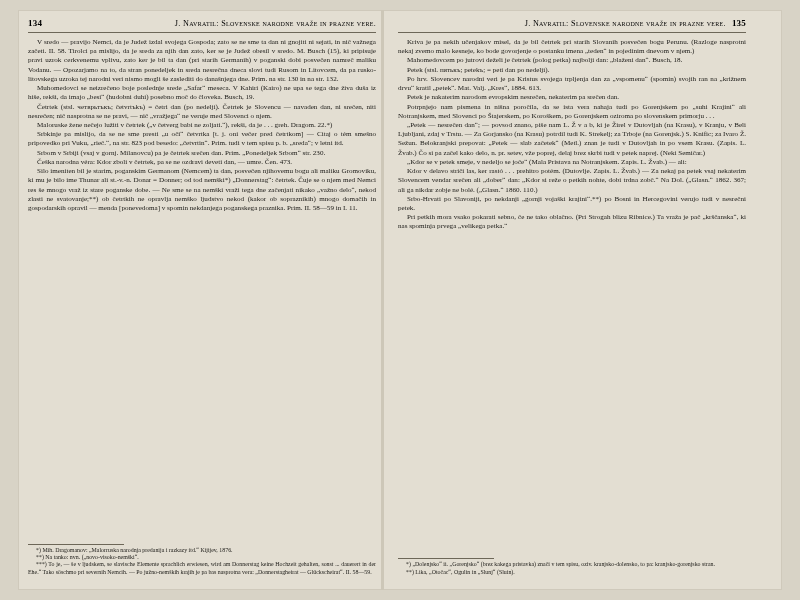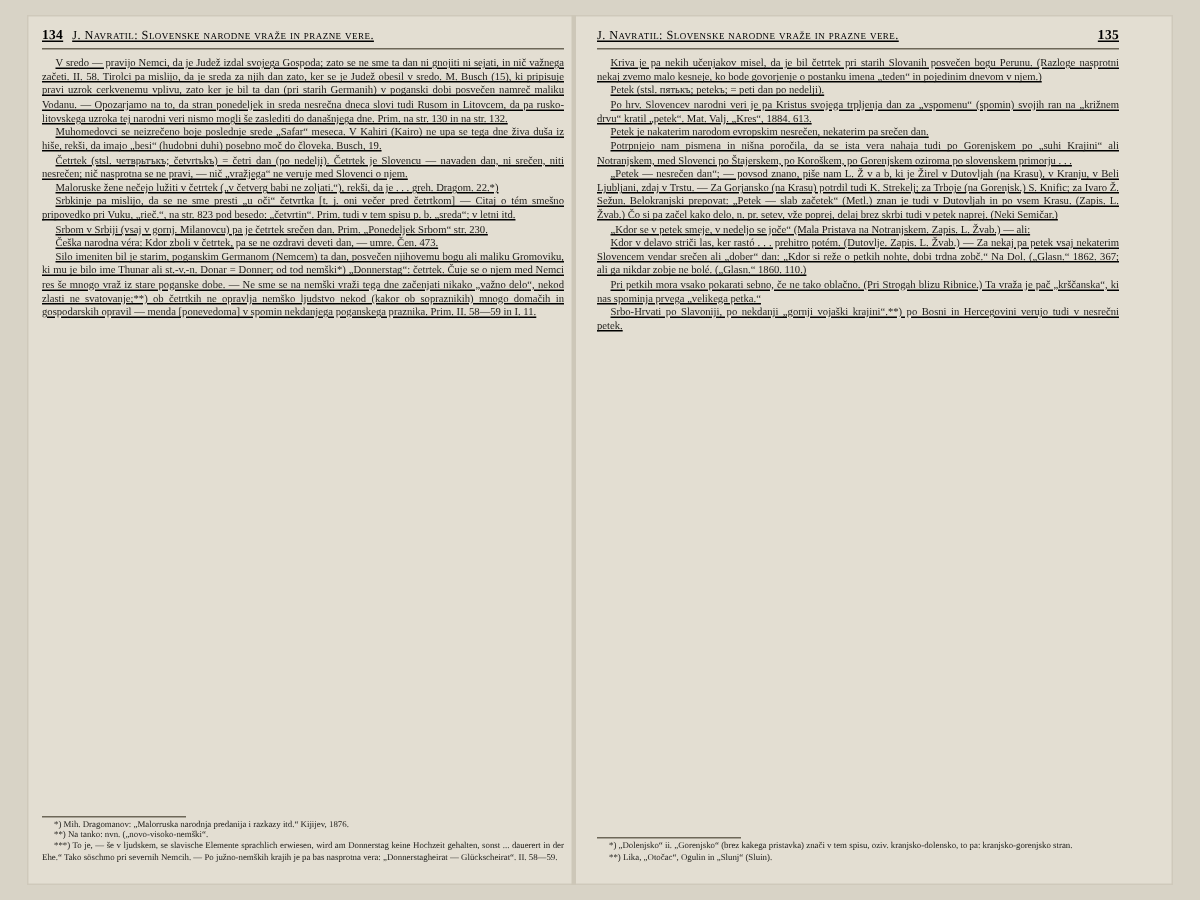--- a/index.html
+++ b/index.html
@@ -36,40 +36,39 @@
     width: 3px;
     height: 580px;
     background: #cdc7b8;
   }
   .col {
     position: absolute;
     top: 18px;
     width: 348px;
     height: 558px;
     box-sizing: border-box;
-    text-decoration: underline;
   }
   .col-left { left: 28px; }
   .col-right { left: 398px; }
 
   .hdr {
     display: flex;
     align-items: baseline;
     font-size: 8.2px;
     letter-spacing: 0.2px;
     margin-bottom: 2px;
     height: 12px;
   }
   .hdr .folio {
     font-weight: bold;
     font-size: 9px;
   }
   .hdr .run {
     flex: 1;
-    text-align: left;
+    text-align: right;
     font-variant: small-caps;
     letter-spacing: 0.3px;
   }
   .hdr-left .folio { margin-right: 6px; }
   .hdr-right .folio { margin-left: 6px; }
   .rule {
     border-bottom: 1px solid #6d6758;
     margin: 1px 0 5px 0;
     height: 0;
   }
@@ -141,29 +140,30 @@
 
   <div class="col col-right">
     <div class="hdr hdr-right">
       <span class="run">J. Navratil: Slovenske narodne vraže in prazne vere.</span>
       <span class="folio">135</span>
     </div>
     <div class="rule"></div>
 
     <div class="body">
       <p>Kriva je pa nekih učenjakov misel, da je bil četrtek pri starih Slovanih posvečen bogu Perunu. (Razloge nasprotni nekaj zvemo malo kesneje, ko bode govorjenje o postanku imena „teden“ in pojedinim dnevom v njem.)</p>
+      <p>Mahomedovcem po jutrovi deželi je četrtek (polog petka) najbolji dan: „blaženi dan“. Busch, 18.</p>
       <p>Petek (stsl. пятькъ; petekъ; = peti dan po nedelji).</p>
       <p>Po hrv. Slovencev narodni veri je pa Kristus svojega trpljenja dan za „vspomenu“ (spomin) svojih ran na „križnem drvu“ kratil „petek“. Mat. Valj. „Kres“, 1884. 613.</p>
       <p>Petek je nakaterim narodom evropskim nesrečen, nekaterim pa srečen dan.</p>
       <p>Potrpnjejo nam pismena in nišna poročila, da se ista vera nahaja tudi po Gorenjskem po „suhi Krajini“ ali Notranjskem, med Slovenci po Štajerskem, po Koroškem, po Gorenjskem oziroma po slovenskem primorju . . .</p>
       <p>„Petek — nesrečen dan“; — povsod znano, piše nam L. Ž v a b, ki je Žirel v Dutovljah (na Krasu), v Kranju, v Beli Ljubljani, zdaj v Trstu. — Za Gorjansko (na Krasu) potrdil tudi K. Strekelj; za Trboje (na Gorenjsk.) S. Knific; za Ivaro Ž. Sežun. Belokranjski prepovat: „Petek — slab začetek“ (Metl.) znan je tudi v Dutovljah in po vsem Krasu. (Zapis. L. Žvab.) Čo si pa začel kako delo, n. pr. setev, vže poprej, delaj brez skrbi tudi v petek naprej. (Neki Semičar.)</p>
       <p>„Kdor se v petek smeje, v nedeljo se joče“ (Mala Pristava na Notranjskem. Zapis. L. Žvab.) — ali:</p>
       <p>Kdor v delavo striči las, ker rastó . . . prehitro potém. (Dutovlje. Zapis. L. Žvab.) — Za nekaj pa petek vsaj nekaterim Slovencem vendar srečen ali „dober“ dan: „Kdor si reže o petkih nohte, dobi trdna zobč.“ Na Dol. („Glasn.“ 1862. 367; ali ga nikdar zobje ne bolé. („Glasn.“ 1860. 110.)</p>
+      <p>Srbo-Hrvati po Slavoniji, po nekdanji „gornji vojaški krajini“.**) po Bosni in Hercegovini verujo tudi v nesrečni petek.</p>
       <p>Pri petkih mora vsako pokarati sebno, če ne tako oblačno. (Pri Strogah blizu Ribnice.) Ta vraža je pač „krščanska“, ki nas spominja prvega „velikega petka.“</p>
-      <p>Srbo-Hrvati po Slavoniji, po nekdanji „gornji vojaški krajini“.**) po Bosni in Hercegovini verujo tudi v nesrečni petek.</p>
     </div>
 
     <div class="notes">
       <div class="nrule"></div>
       <p>*) „Dolenjsko“ ii. „Gorenjsko“ (brez kakega pristavka) znači v tem spisu, oziv. kranjsko-dolensko, to pa: kranjsko-gorenjsko stran.</p>
       <p>**) Lika, „Otočac“, Ogulin in „Slunj“ (Sluin).</p>
     </div>
   </div>
 </div>
 

